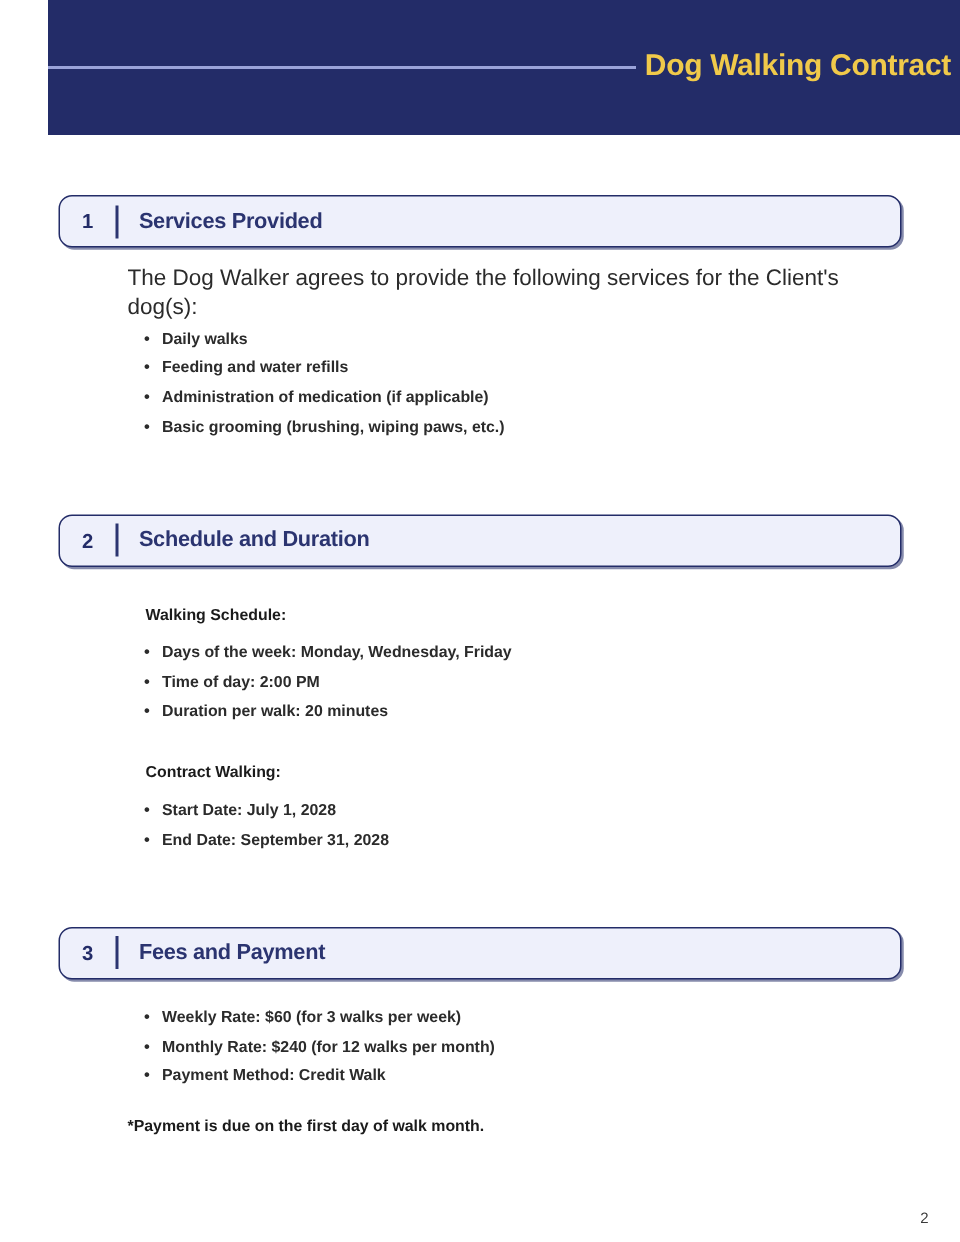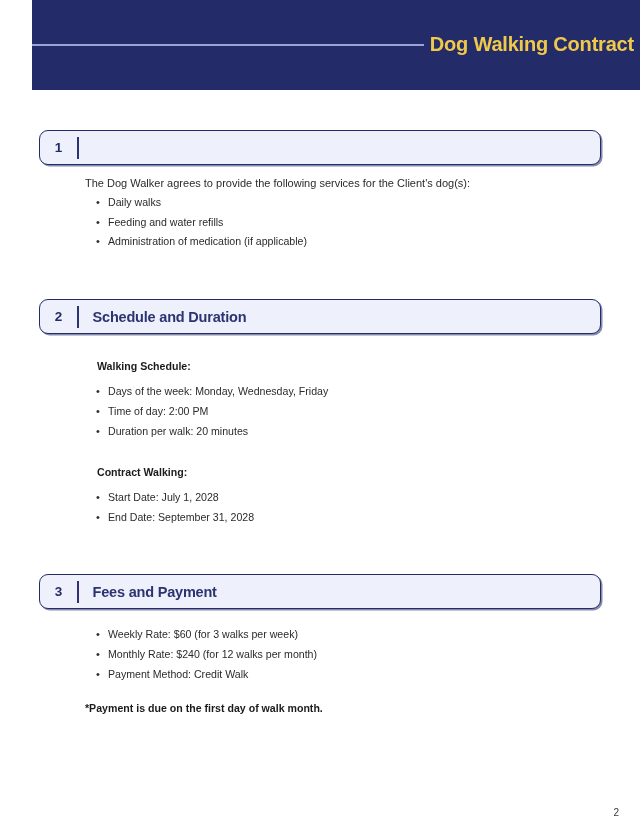--- a/index.html
+++ b/index.html
@@ -91,21 +91,21 @@
   .section-body {
     padding: 0 60px 0 85px;
     color: #2b2b2b;
     font-size: 10.6px;
     line-height: 1.25;
   }
 
   .lead {
     margin: 0;
     padding-top: 12px;
-    font-size: 11px;
+    font-size: 15px;
     color: #2b2b2b;
   }
 
   .sub-label {
     margin: 12px;
     font-size: 10.6px;
     font-weight: bold;
     color: #1b1b1b;
   }
 
@@ -113,20 +113,21 @@
     margin: 5px 0 0 0;
     padding: 0 0 0 23px;
     list-style: none;
   }
   ul.bullets li {
     position: relative;
     font-size: 10.6px;
     color: #2b2b2b;
     line-height: 1.3;
     padding: 0 0 6px 0;
+    font-weight: bold;
   }
   ul.bullets li::before {
     content: "\2022";
     position: absolute;
     left: -12px;
     top: -1px;
     font-size: 11px;
     color: #2b2b2b;
   }
 
@@ -155,27 +156,29 @@
   <div class="banner-rule"></div>
   <div class="banner-title">Dog Walking Contract</div>
 </div>
 
 <div class="content">
 
   <div class="section" style="padding-top:40px;">
     <div class="section-header">
       <div class="section-number">1</div>
       <div class="section-divider"></div>
+      <div class="section-title">Services Provided</div>
     </div>
     <div class="section-body">
       <p class="lead">The Dog Walker agrees to provide the following services for the Client's dog(s):</p>
       <ul class="bullets">
         <li>Daily walks</li>
         <li>Feeding and water refills</li>
         <li>Administration of medication (if applicable)</li>
+        <li>Basic grooming (brushing, wiping paws, etc.)</li>
       </ul>
     </div>
   </div>
 
   <div class="section" style="padding-top:44px;">
     <div class="section-header">
       <div class="section-number">2</div>
       <div class="section-divider"></div>
       <div class="section-title">Schedule and Duration</div>
     </div>

